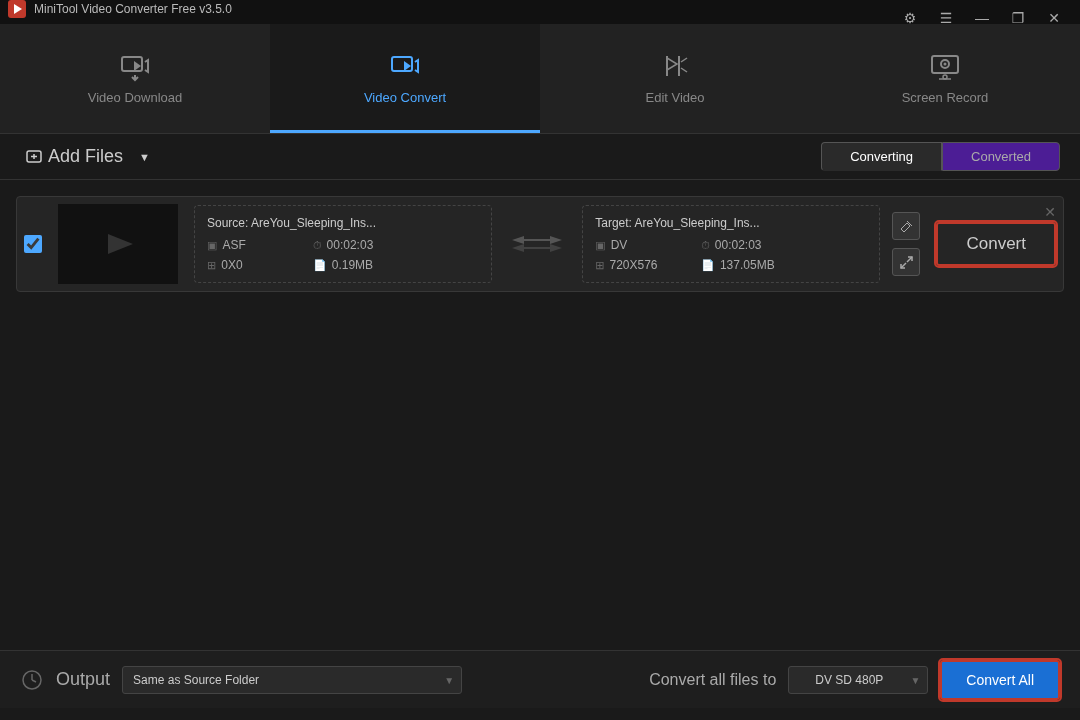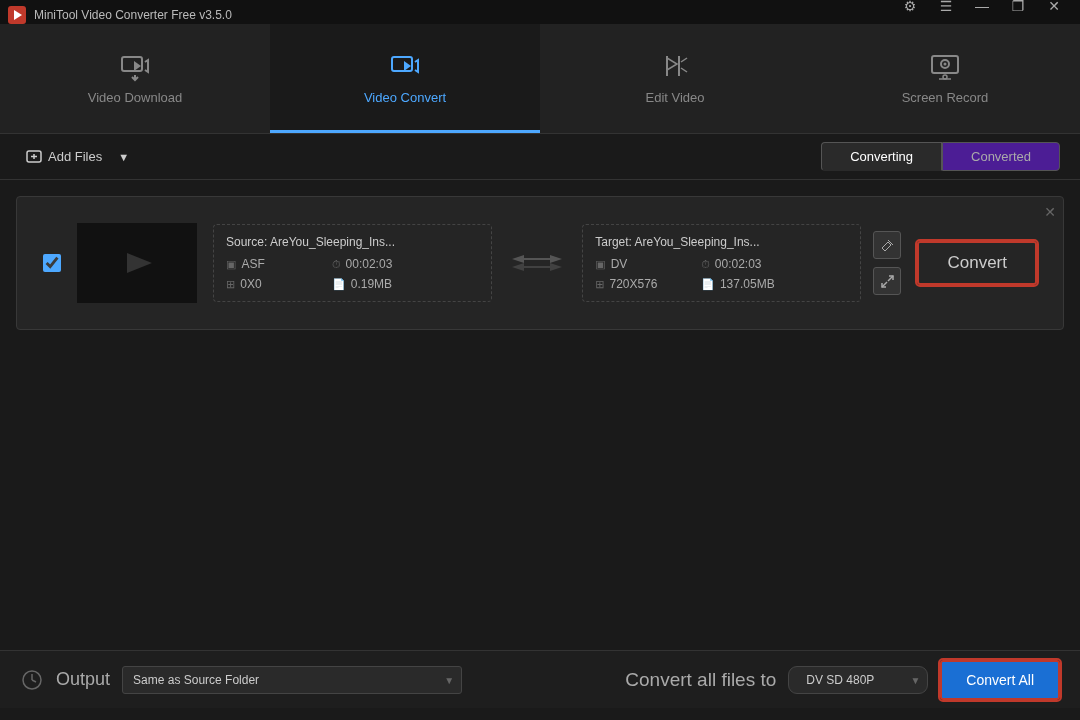--- a/index.html
+++ b/index.html
@@ -11,21 +11,21 @@
       color: #ccc;
       overflow: hidden;
       user-select: none;
     }
 
     
     #title-bar {
       height: 24px;
       background: #111;
       display: flex;
-      align-items: flex-end;
+      align-items: flex-start;
       padding: 0 8px;
       justify-content: space-between;
     }
     #title-bar-left {
       display: flex;
       align-items: center;
       gap: 8px;
     }
     #app-logo {
       width: 18px;
@@ -96,21 +96,21 @@
     #add-files-btn {
       display: flex;
       align-items: center;
       gap: 0;
       cursor: pointer;
     }
     #add-files-main {
       background: transparent;
       border: none;
       color: #ccc;
-      font-size: 13px;
+      font-size: 18px;
       padding: 6px 10px;
       cursor: pointer;
       display: flex;
       align-items: center;
       gap: 6px;
     }
     #add-files-dropdown {
       background: transparent;
       border: none;
       color: #ccc;
@@ -147,21 +147,21 @@
       background: #1a1a1a;
       padding: 16px;
       overflow-y: auto;
     }
 
     
     .file-card {
       background: #252525;
       border: 1px solid #383838;
       border-radius: 4px;
-      padding: 26px;
+      padding: 7px;
       display: flex;
       align-items: center;
       gap: 16px;
     }
     .file-checkbox {
       width: 18px;
       height: 18px;
       accent-color: #4da8ff;
       cursor: pointer;
       flex-shrink: 0;
@@ -312,35 +312,35 @@
     .select-arrow {
       position: absolute;
       right: 8px;
       top: 50%;
       transform: translateY(-50%);
       color: #666;
       font-size: 10px;
       pointer-events: none;
     }
     #convert-all-label {
-      font-size: 19px;
+      font-size: 16px;
       color: #aaa;
       margin-left: auto;
     }
     #format-select-wrapper {
       position: relative;
       display: inline-block;
     }
     #format-select {
       background: #2a2a2a;
       border: 1px solid #444;
       color: #ccc;
       font-size: 12px;
-      padding: 6px 30px 6px 17px;
-      border-radius: 9px;
+      padding: 6px 30px 6px 26px;
+      border-radius: 3px;
       width: 140px;
       cursor: pointer;
       appearance: none;
       -webkit-appearance: none;
     }
     #convert-all-btn {
       background: #1a6fd4;
       border: 2px solid #c0392b;
       color: #fff;
       font-size: 14px;

